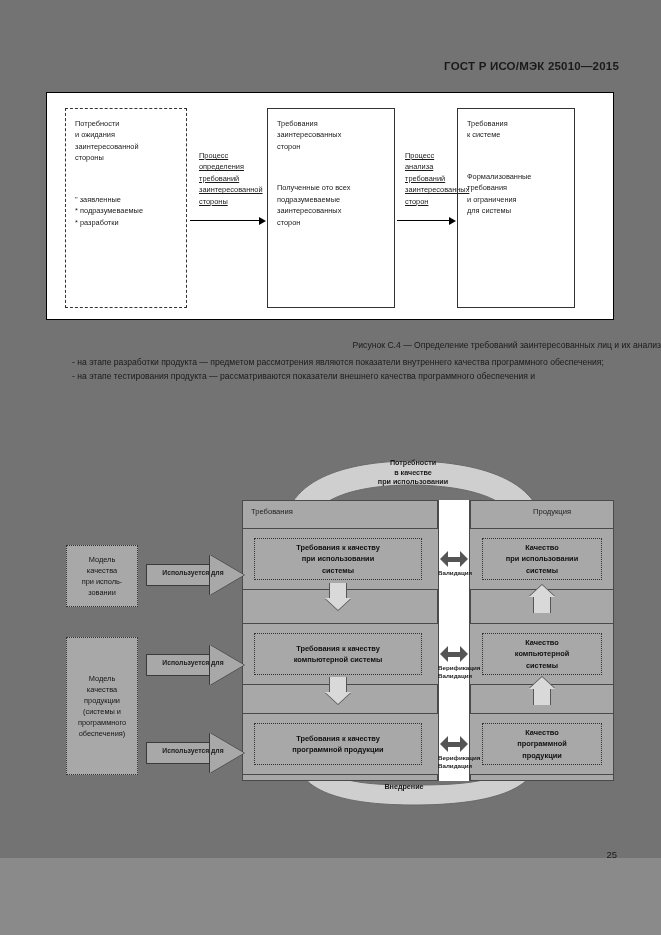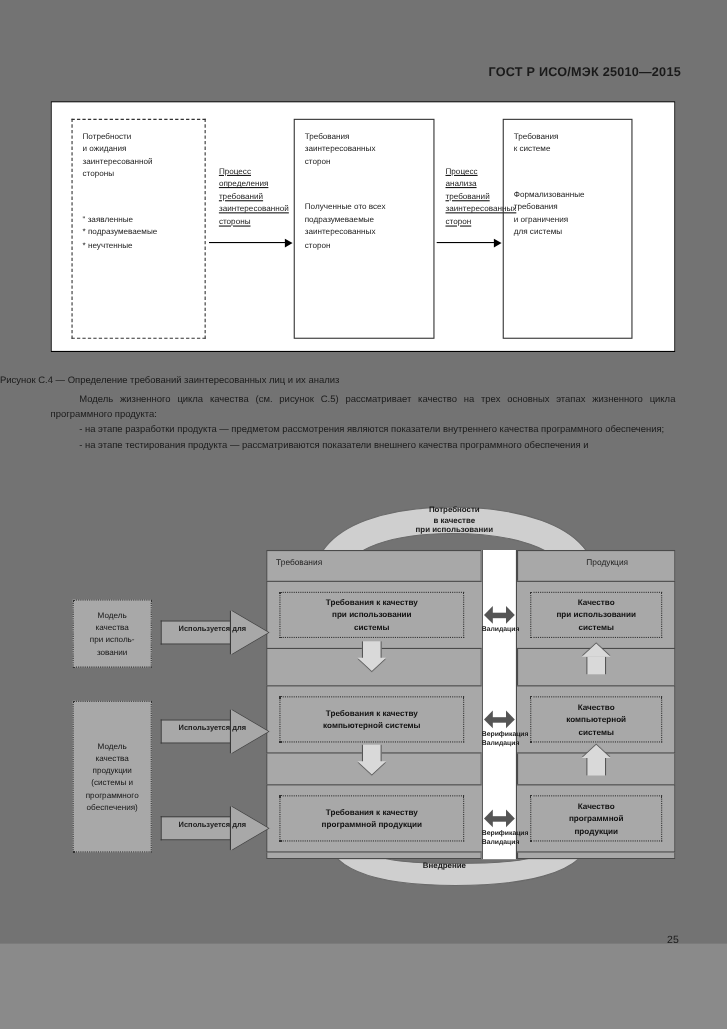--- a/index.html
+++ b/index.html
@@ -83,21 +83,21 @@
     border-bottom: 4px solid transparent;
     border-left: 7px solid #000;
   }
   .f4-a1 { left: 143px; top: 123px; width: 76px; }
   .f4-a2 { left: 350px; top: 123px; width: 59px; }
 
   
   .caption {
     position: absolute;
     width: 100%;
-    text-align: left;
+    text-align: right;
     font-size: 8.6px;
   }
   .cap4 { top: 340px; }
   .cap5 { top: 820px; }
 
   .body-text {
     position: absolute;
     left: 46px;
     top: 356px;
     width: 568px;
@@ -329,21 +329,21 @@
   <div class="fig4">
 
     <div class="f4box dashed f4-b1">
       <div class="grp" style="white-space:pre-line">Потребности
 и ожидания
 заинтересованной
 стороны</div>
       <div class="grp bullets">
         <div>" заявленные</div>
         <div>* подразумеваемые</div>
-        <div>* неучтенные</div>
+        <div>* разработки</div>
       </div>
     </div>
 
     <div class="f4-lab f4-lab1" style="white-space:pre-line">Процесс
 определения
 требований
 заинтересованной
 стороны</div>
     <div class="f4-arrow f4-a1">
       <div class="ln"></div>
@@ -376,21 +376,20 @@
       <div class="grp" style="white-space:pre-line">Формализованные
 требования
 и ограничения
 для системы</div>
     </div>
   </div>
 
   <div class="caption cap4">Рисунок С.4 — Определение требований заинтересованных лиц и их анализ</div>
 
   <div class="body-text">
-    <p class="ind">Модель жизненного цикла качества (см. рисунок С.5) рассматривает качество на трех основных этапах жизненного цикла программного продукта:</p>
     <p class="ind">- на этапе разработки продукта — предметом рассмотрения являются показатели внутреннего качества программного обеспечения;</p>
     <p class="ind">- на этапе тестирования продукта — рассматриваются показатели внешнего качества программного обеспечения и</p>
   </div>
 
   <div class="fig5">
 
     <svg class="arch" width="568" height="356">
 
       <path d="M 497 78 C 497 14, 405 6, 365 6 C 325 6, 238 14, 238 78
                L 262 78 C 262 40, 320 30, 365 30 C 410 30, 473 40, 473 78 Z" fill="#cfcfcf" stroke="#6a6a6a" stroke-width="1"></path>

